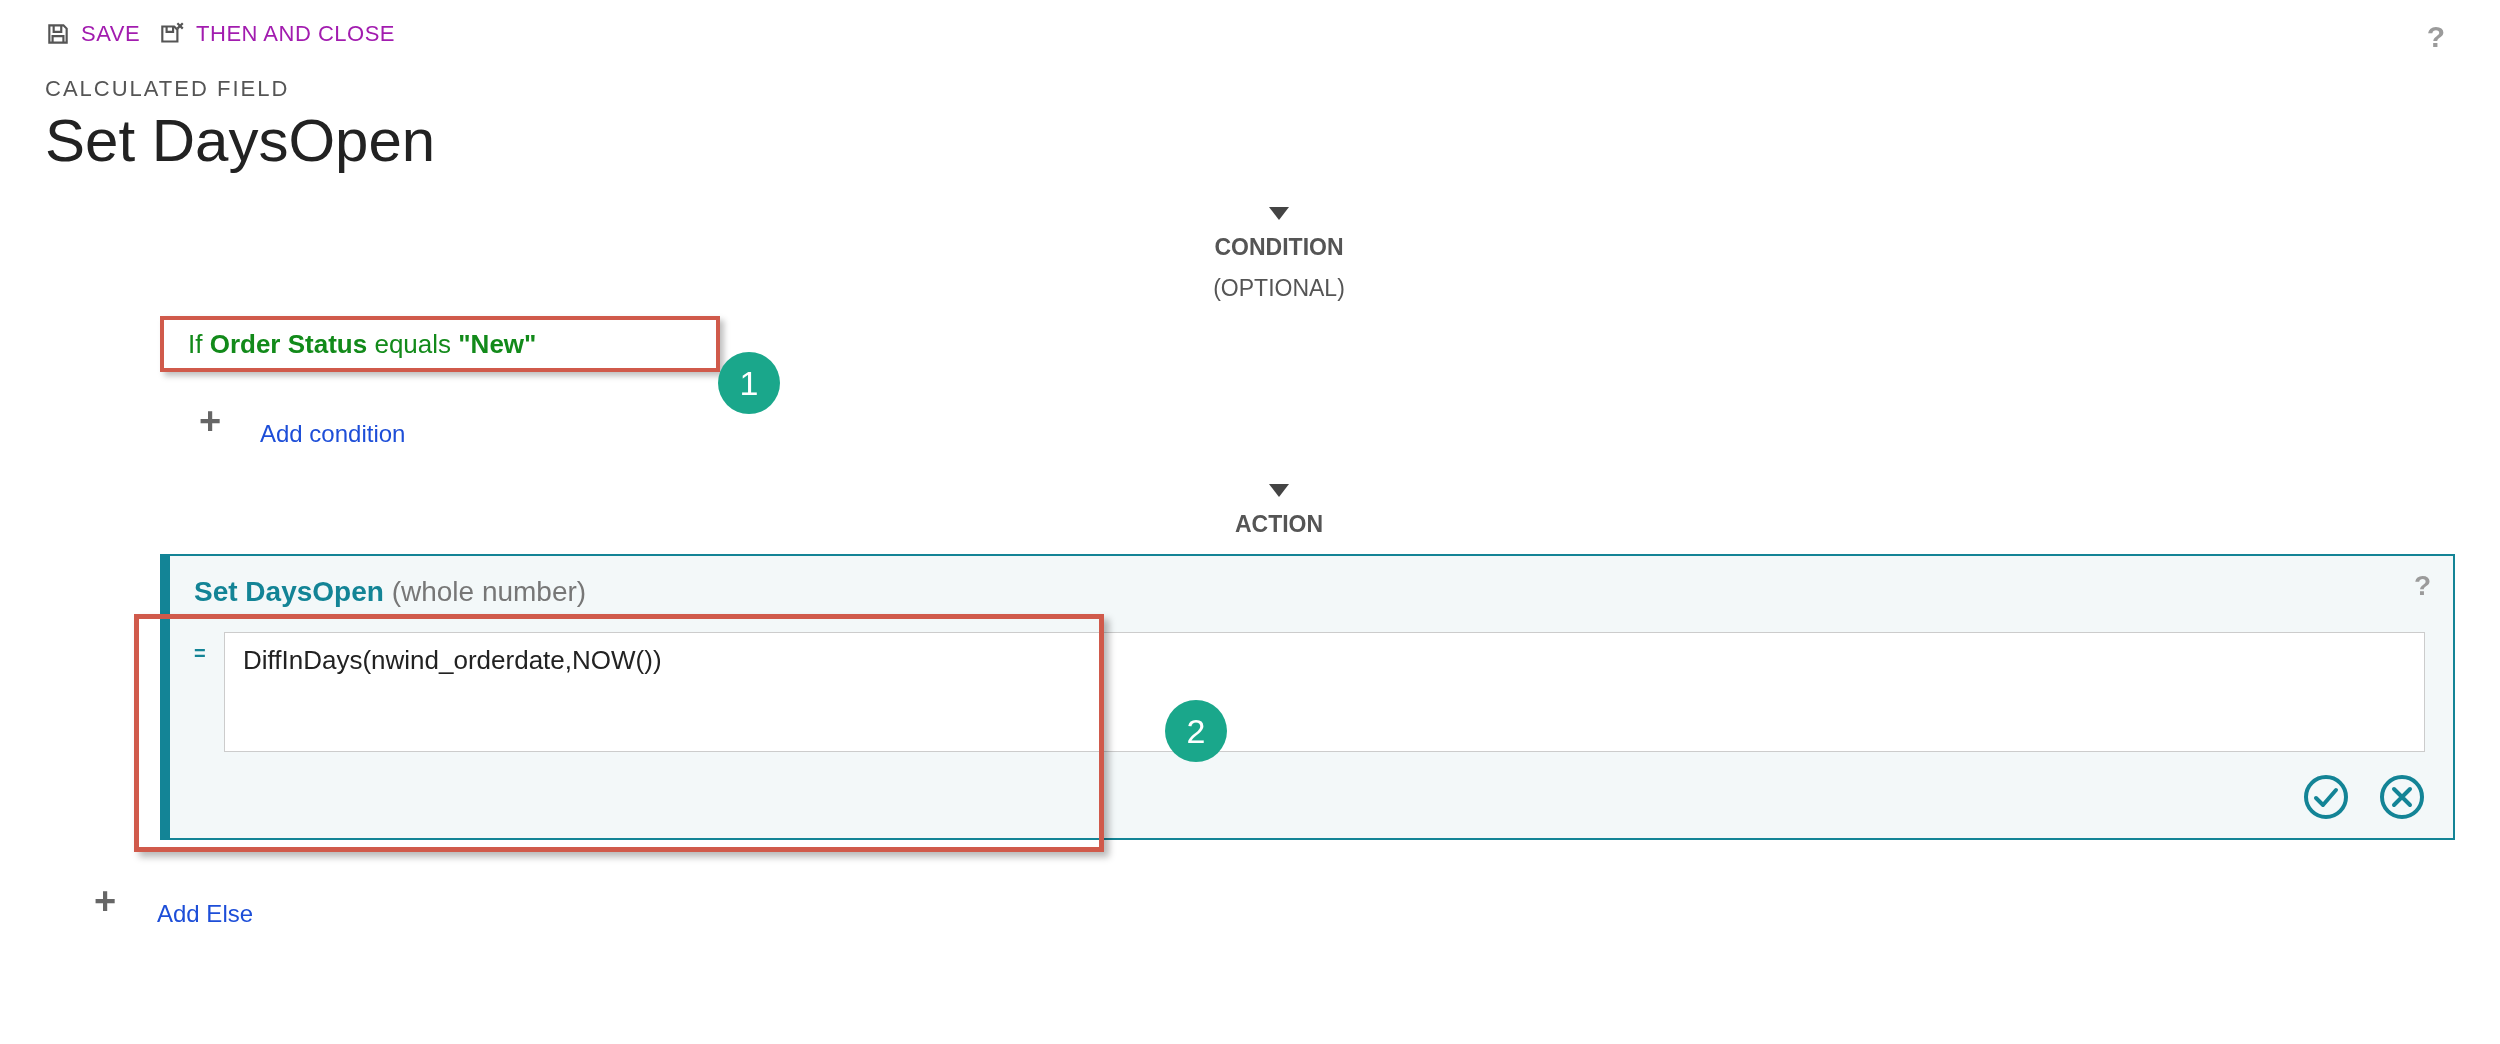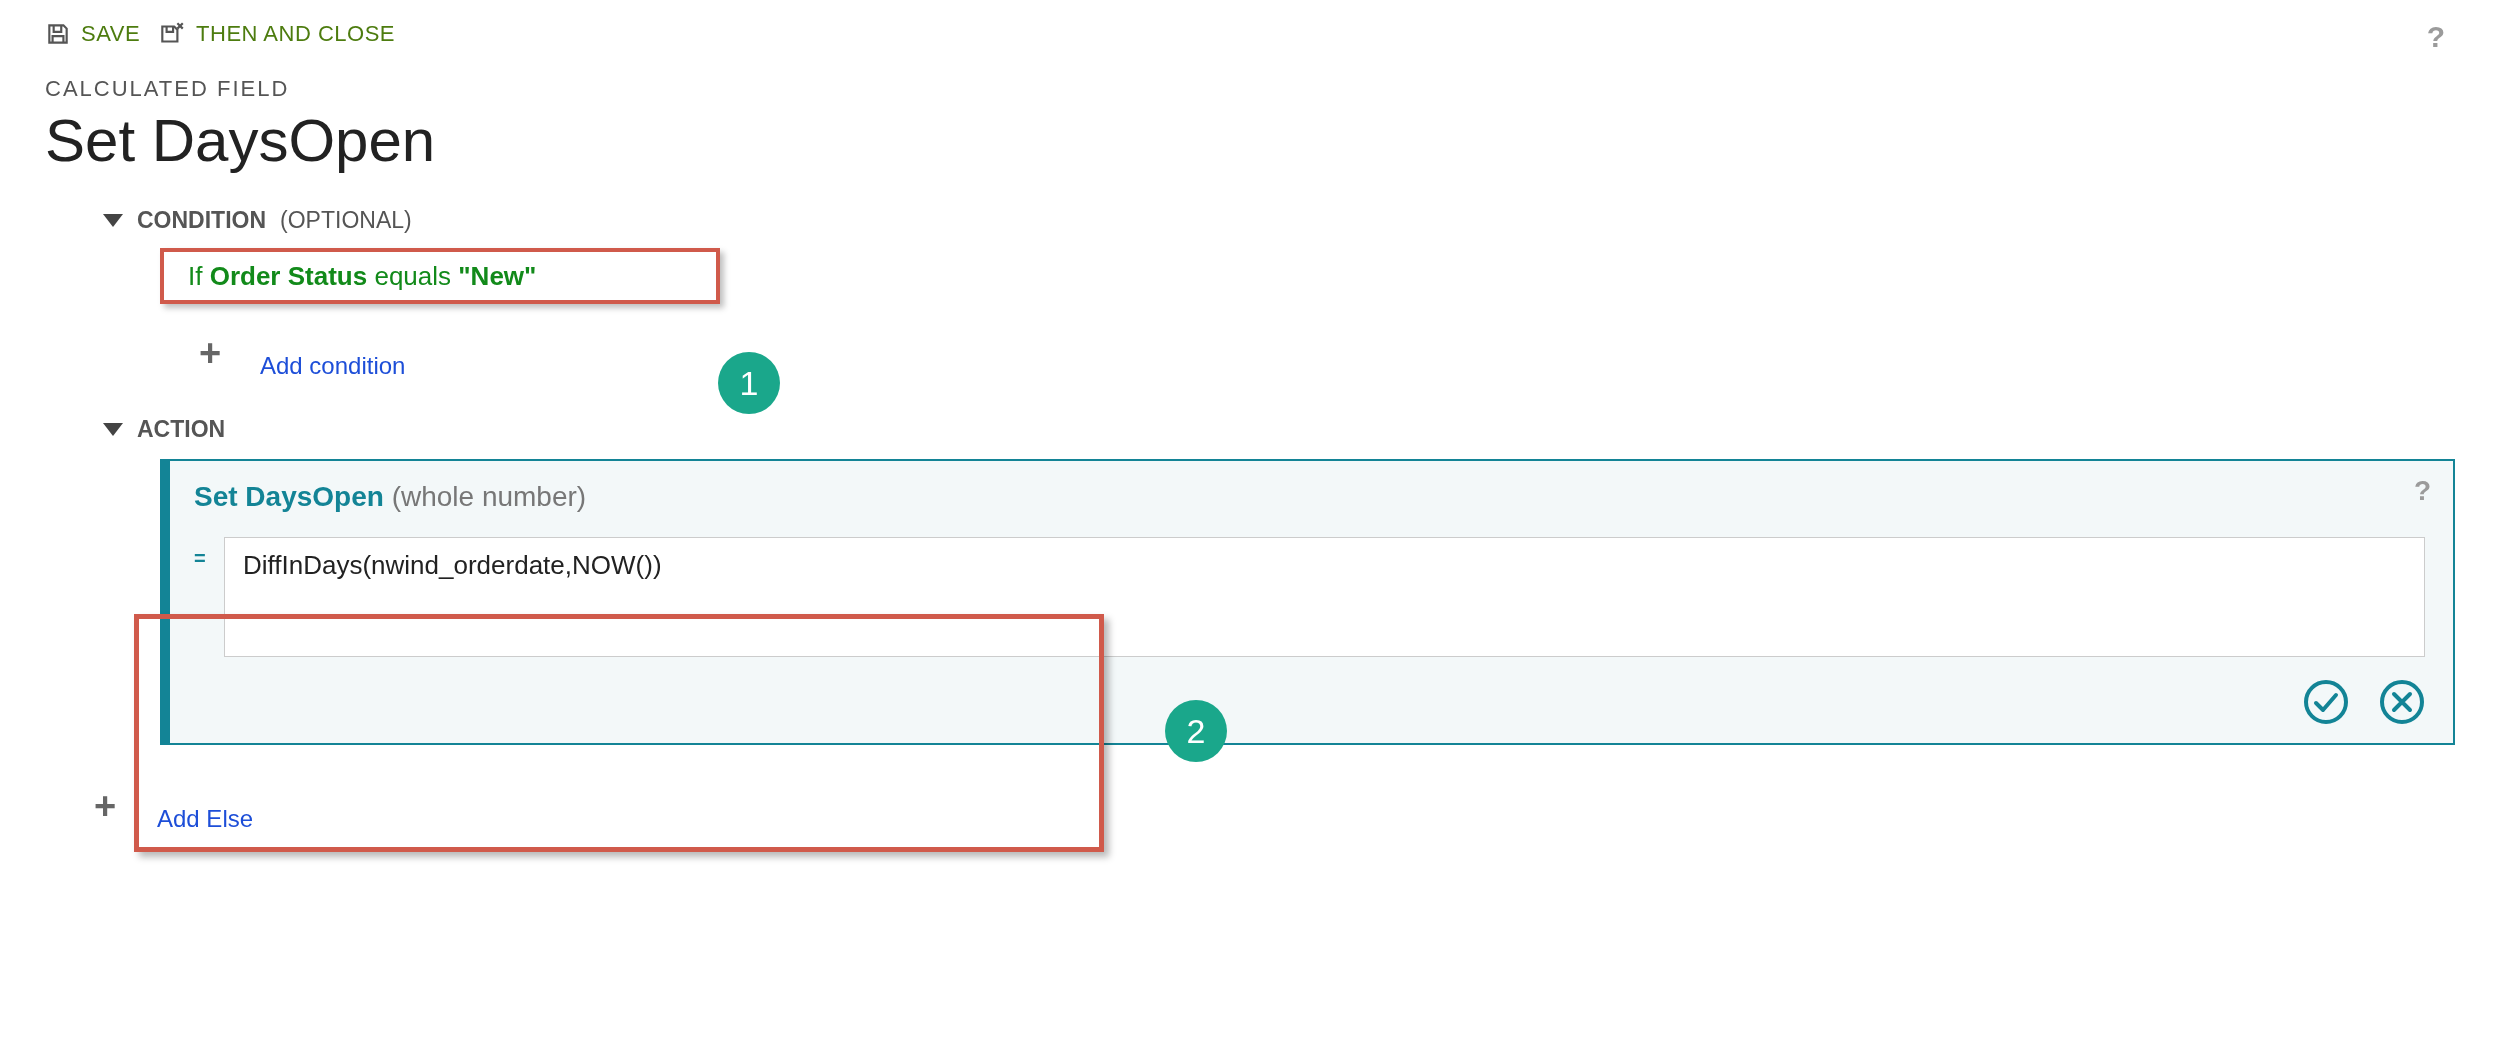--- a/index.html
+++ b/index.html
@@ -24,21 +24,21 @@
     gap: 18px;
     font-size: 22px;
     font-weight: 400;
     letter-spacing: .5px;
   }
   .tool-btn {
     display: flex;
     align-items: center;
     gap: 10px;
     cursor: pointer;
-    color: #4d7c0f;
+    color: #a21caf;
   }
   .tool-btn .icon svg { display:block; }
 
   .help-icon {
     position: absolute;
     right: 55px;
     top: 20px;
     color: #9b9b9b;
     font-size: 30px;
     font-weight: 700;
@@ -66,20 +66,21 @@
     gap: 14px;
     margin-top: 42px;
     font-size: 23px;
     font-weight: 700;
     color: #555;
   }
   .sectH.sub {
     margin-top: 32px;
     margin-left: 58px;
     font-size: 23px;
+    flex-direction: column;
   }
   .sectH .optional { font-weight: 400; }
   .caret {
     width:0; height:0;
     border-left: 10px solid transparent;
     border-right: 10px solid transparent;
     border-top: 13px solid #444;
     transform-origin: 50% 40%;
   }
 

